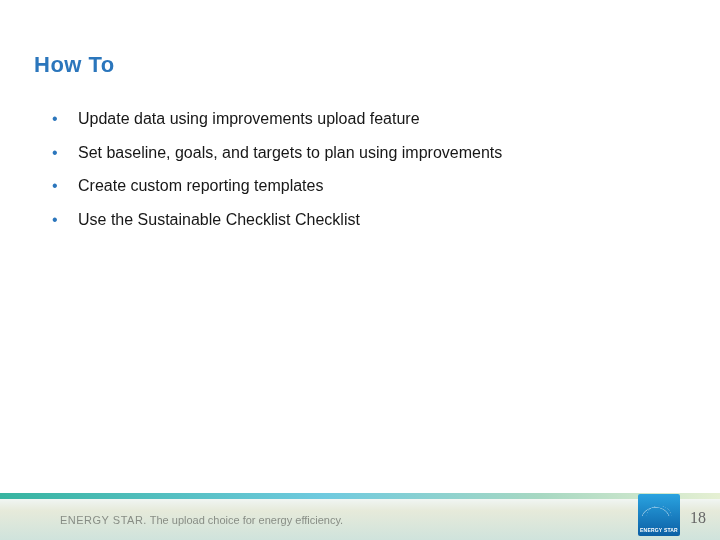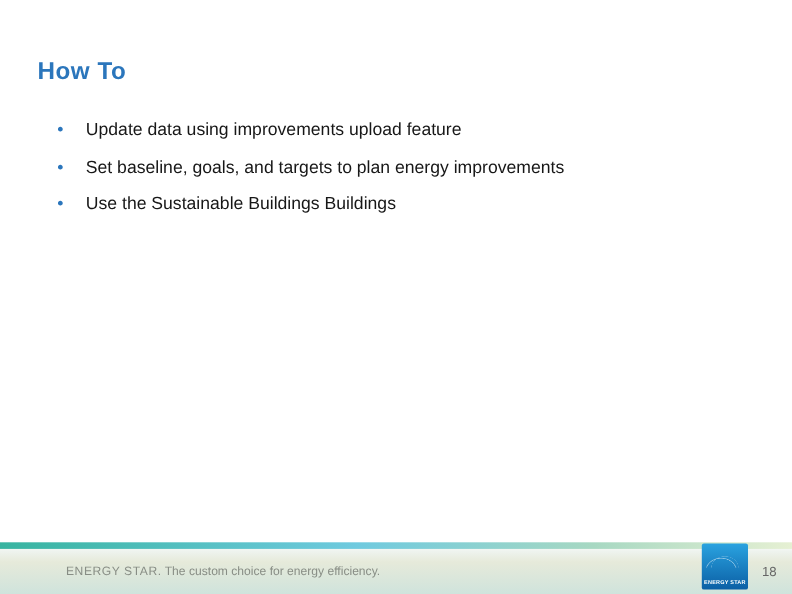--- a/index.html
+++ b/index.html
@@ -6,42 +6,43 @@
   html, body { width: 720px; height: 540px; font-family: Arial, Helvetica, sans-serif; background: #fff; overflow: hidden; }
   .slide { position: relative; width: 720px; height: 540px; border-radius: 32px; }
   .title { position: absolute; left: 34px; top: 52px; font-size: 22px; font-weight: bold; color: #2b76bc; letter-spacing: 0.5px; }
   .bullets { position: absolute; left: 52px; top: 108px; width: 600px; }
   .bullets li { list-style: none; position: relative; padding-left: 26px; font-size: 16px; color: #171717; line-height: 1.35; margin-bottom: 12px; }
   .bullets li::before { content: "•"; position: absolute; left: 0; top: 0; color: #2b76bc; font-size: 16px; }
   .footer-bar { position: absolute; left: 0; bottom: 0; width: 720px; height: 47px; background: linear-gradient(to bottom, rgba(255,255,255,0) 0%, #eef3ee 18%, #e6eada 38%, #cfe3dc 100%); }
   .footer-stripe { position: absolute; left: 0; top: 0; width: 720px; height: 6px; background: linear-gradient(to right, #37b4a0 0%, #6fcadf 45%, #a7d8c2 75%, #e6f0d3 100%); }
   .footer-text { position: absolute; left: 60px; bottom: 14px; font-size: 11px; color: rgba(120,124,118,0.85); }
   .footer-text .brand { font-weight: normal; letter-spacing: 0.5px; }
-  .page-num { position: absolute; right: 14px; bottom: 13px; font-size: 12px; color: #666; }
+  .page-num { position: absolute; right: 14px; bottom: 13px; font-size: 16px; color: #666; font-family: Liberation Serif, serif; }
   .logo { position: absolute; right: 40px; bottom: 4px; width: 42px; height: 42px; }
   .logo .box { position: absolute; left: 0; top: 0; width: 42px; height: 42px; background: linear-gradient(to bottom, #2aa3e0 0%, #0b5fa5 100%); border-radius: 2px; }
   .logo .swoop { position: absolute; left: 4px; top: 5px; width: 34px; height: 17px; background: radial-gradient(ellipse 60% 100% at 50% 100%, transparent 58%, rgba(255,255,255,0.25) 60%, transparent 62%), radial-gradient(ellipse 70% 120% at 40% 120%, transparent 56%, rgba(255,255,255,0.5) 58%, transparent 62%); }
   .logo .txt { position: absolute; left: 0; bottom: 3px; width: 42px; text-align: center; color: #fff; font-size: 5px; font-weight: bold; letter-spacing: 0.2px; }
 </style>
 </head>
 <body>
 
 <div class="slide">
   <div class="title">How To</div>
 
   <ul class="bullets">
     <li>Update data using improvements upload feature</li>
-    <li>Set baseline, goals, and targets to plan energy improvements</li>
-    <li>Use the Sustainable Buildings Buildings</li>
+    <li>Set baseline, goals, and targets to plan using improvements</li>
+    <li>Create custom reporting templates</li>
+    <li>Use the Sustainable Checklist Checklist</li>
   </ul>
 
   <div class="footer-bar">
     <div class="footer-stripe"></div>
     <div class="footer-text">
-      <span class="brand">ENERGY STAR.</span><span> The custom choice for energy efficiency.</span>
+      <span class="brand">ENERGY STAR.</span><span> The upload choice for energy efficiency.</span>
     </div>
     <div class="logo">
       <div class="box"></div>
       <div class="swoop"></div>
       <div class="txt">ENERGY STAR</div>
     </div>
     <div class="page-num">18</div>
   </div>
 </div>
 

